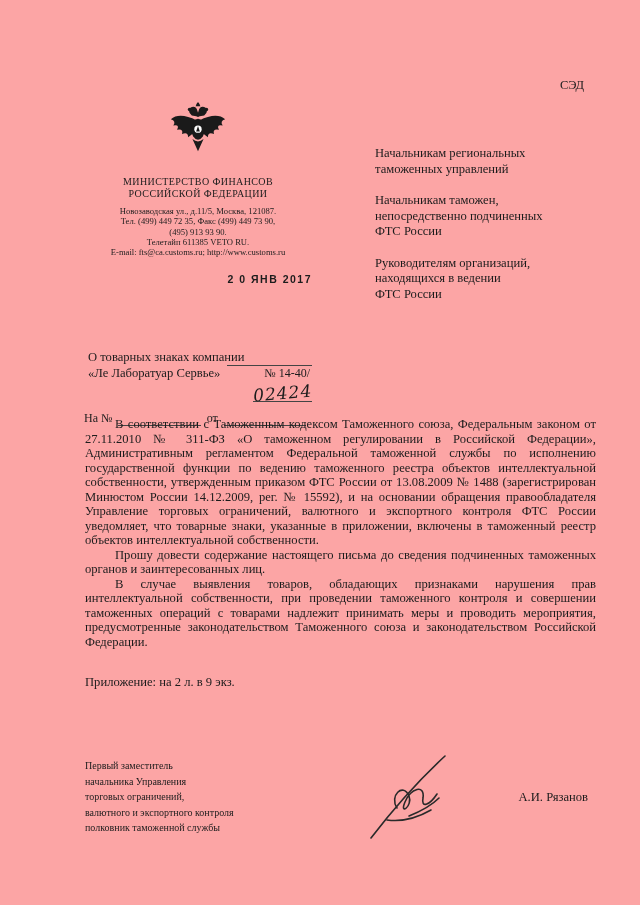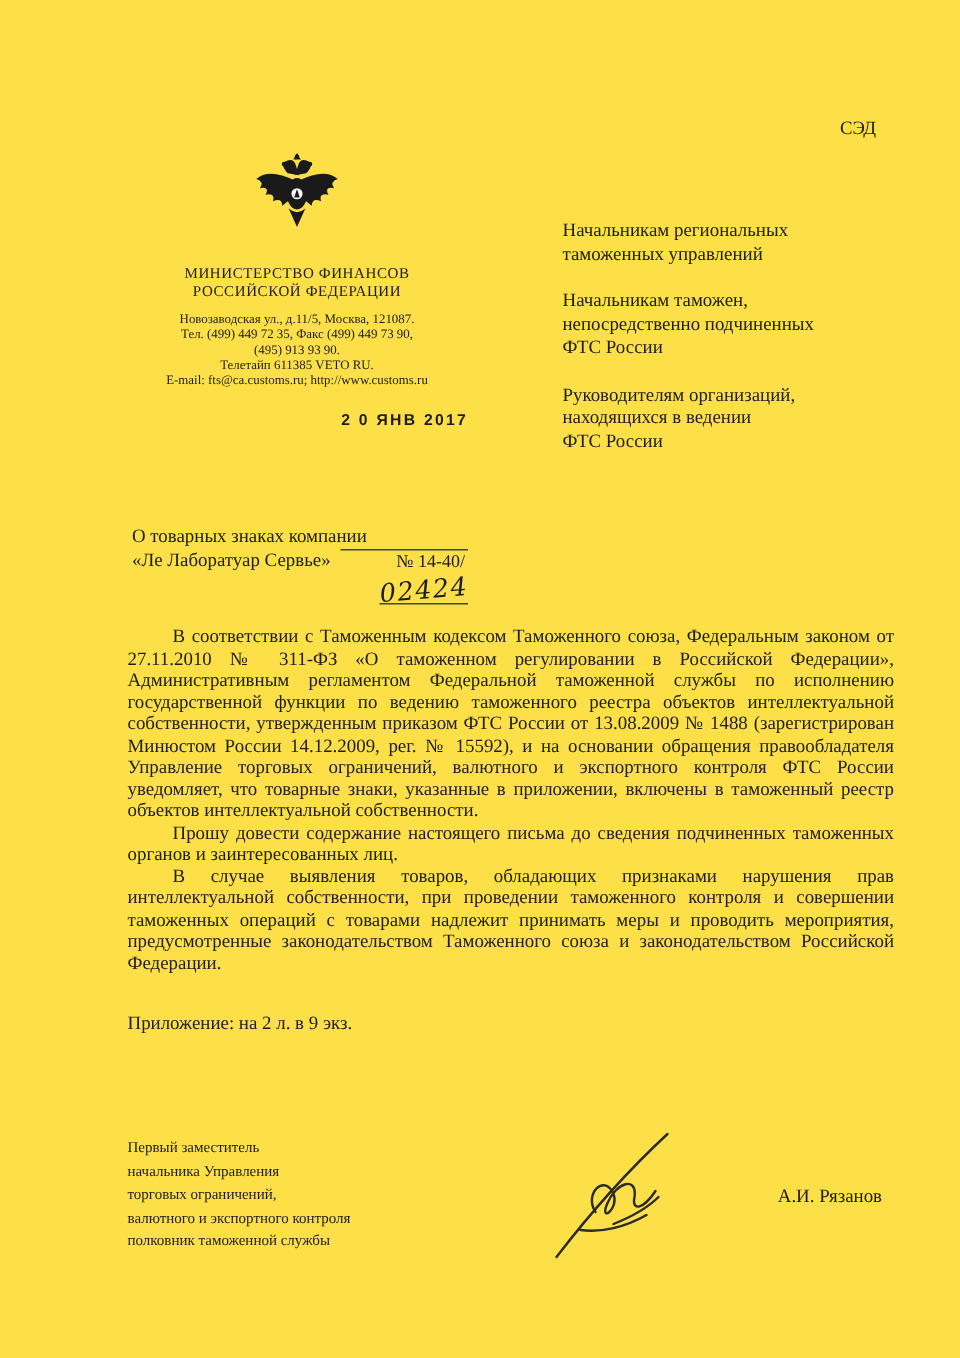--- a/index.html
+++ b/index.html
@@ -1,20 +1,20 @@
 <!DOCTYPE html>
 <html><head>
 <meta charset="utf-8">
 <style>
   html,body{margin:0;padding:0;background:#e8e8e8;}
   .page{
     position:relative;
     width:640px;height:905px;
     margin:0 auto;
-    background:#fde047;
+    background:#fca5a5;
     font-family:"Liberation Serif", serif;
     color:#1c1c1c;
     overflow:hidden;
   }
   .pre{white-space:pre-line;}
 
   .sed{
     position:absolute;top:78px;right:56px;
     font-size:12.5px;
   }
@@ -151,20 +151,26 @@
     <div class="ref-row">
       <span class="date-cell">
         <span class="date-stamp">2 0 ЯНВ 2017</span>
       </span>
       <span class="no-label">№ 14-40/</span>
       <span class="num-cell">
         <span class="handwritten">02424</span>
       </span>
     </div>
 
+    <div class="na-row">
+      <span class="lbl">На №</span>
+      <span class="blank"></span>
+      <span class="lbl">от</span>
+      <span class="blank"></span>
+    </div>
   </div>
 
   <div class="addressees">
     <div class="addressee pre">Начальникам региональных
 таможенных управлений</div>
     <div class="addressee pre">Начальникам таможен,
 непосредственно подчиненных
 ФТС России</div>
     <div class="addressee pre">Руководителям организаций,
 находящихся в ведении

